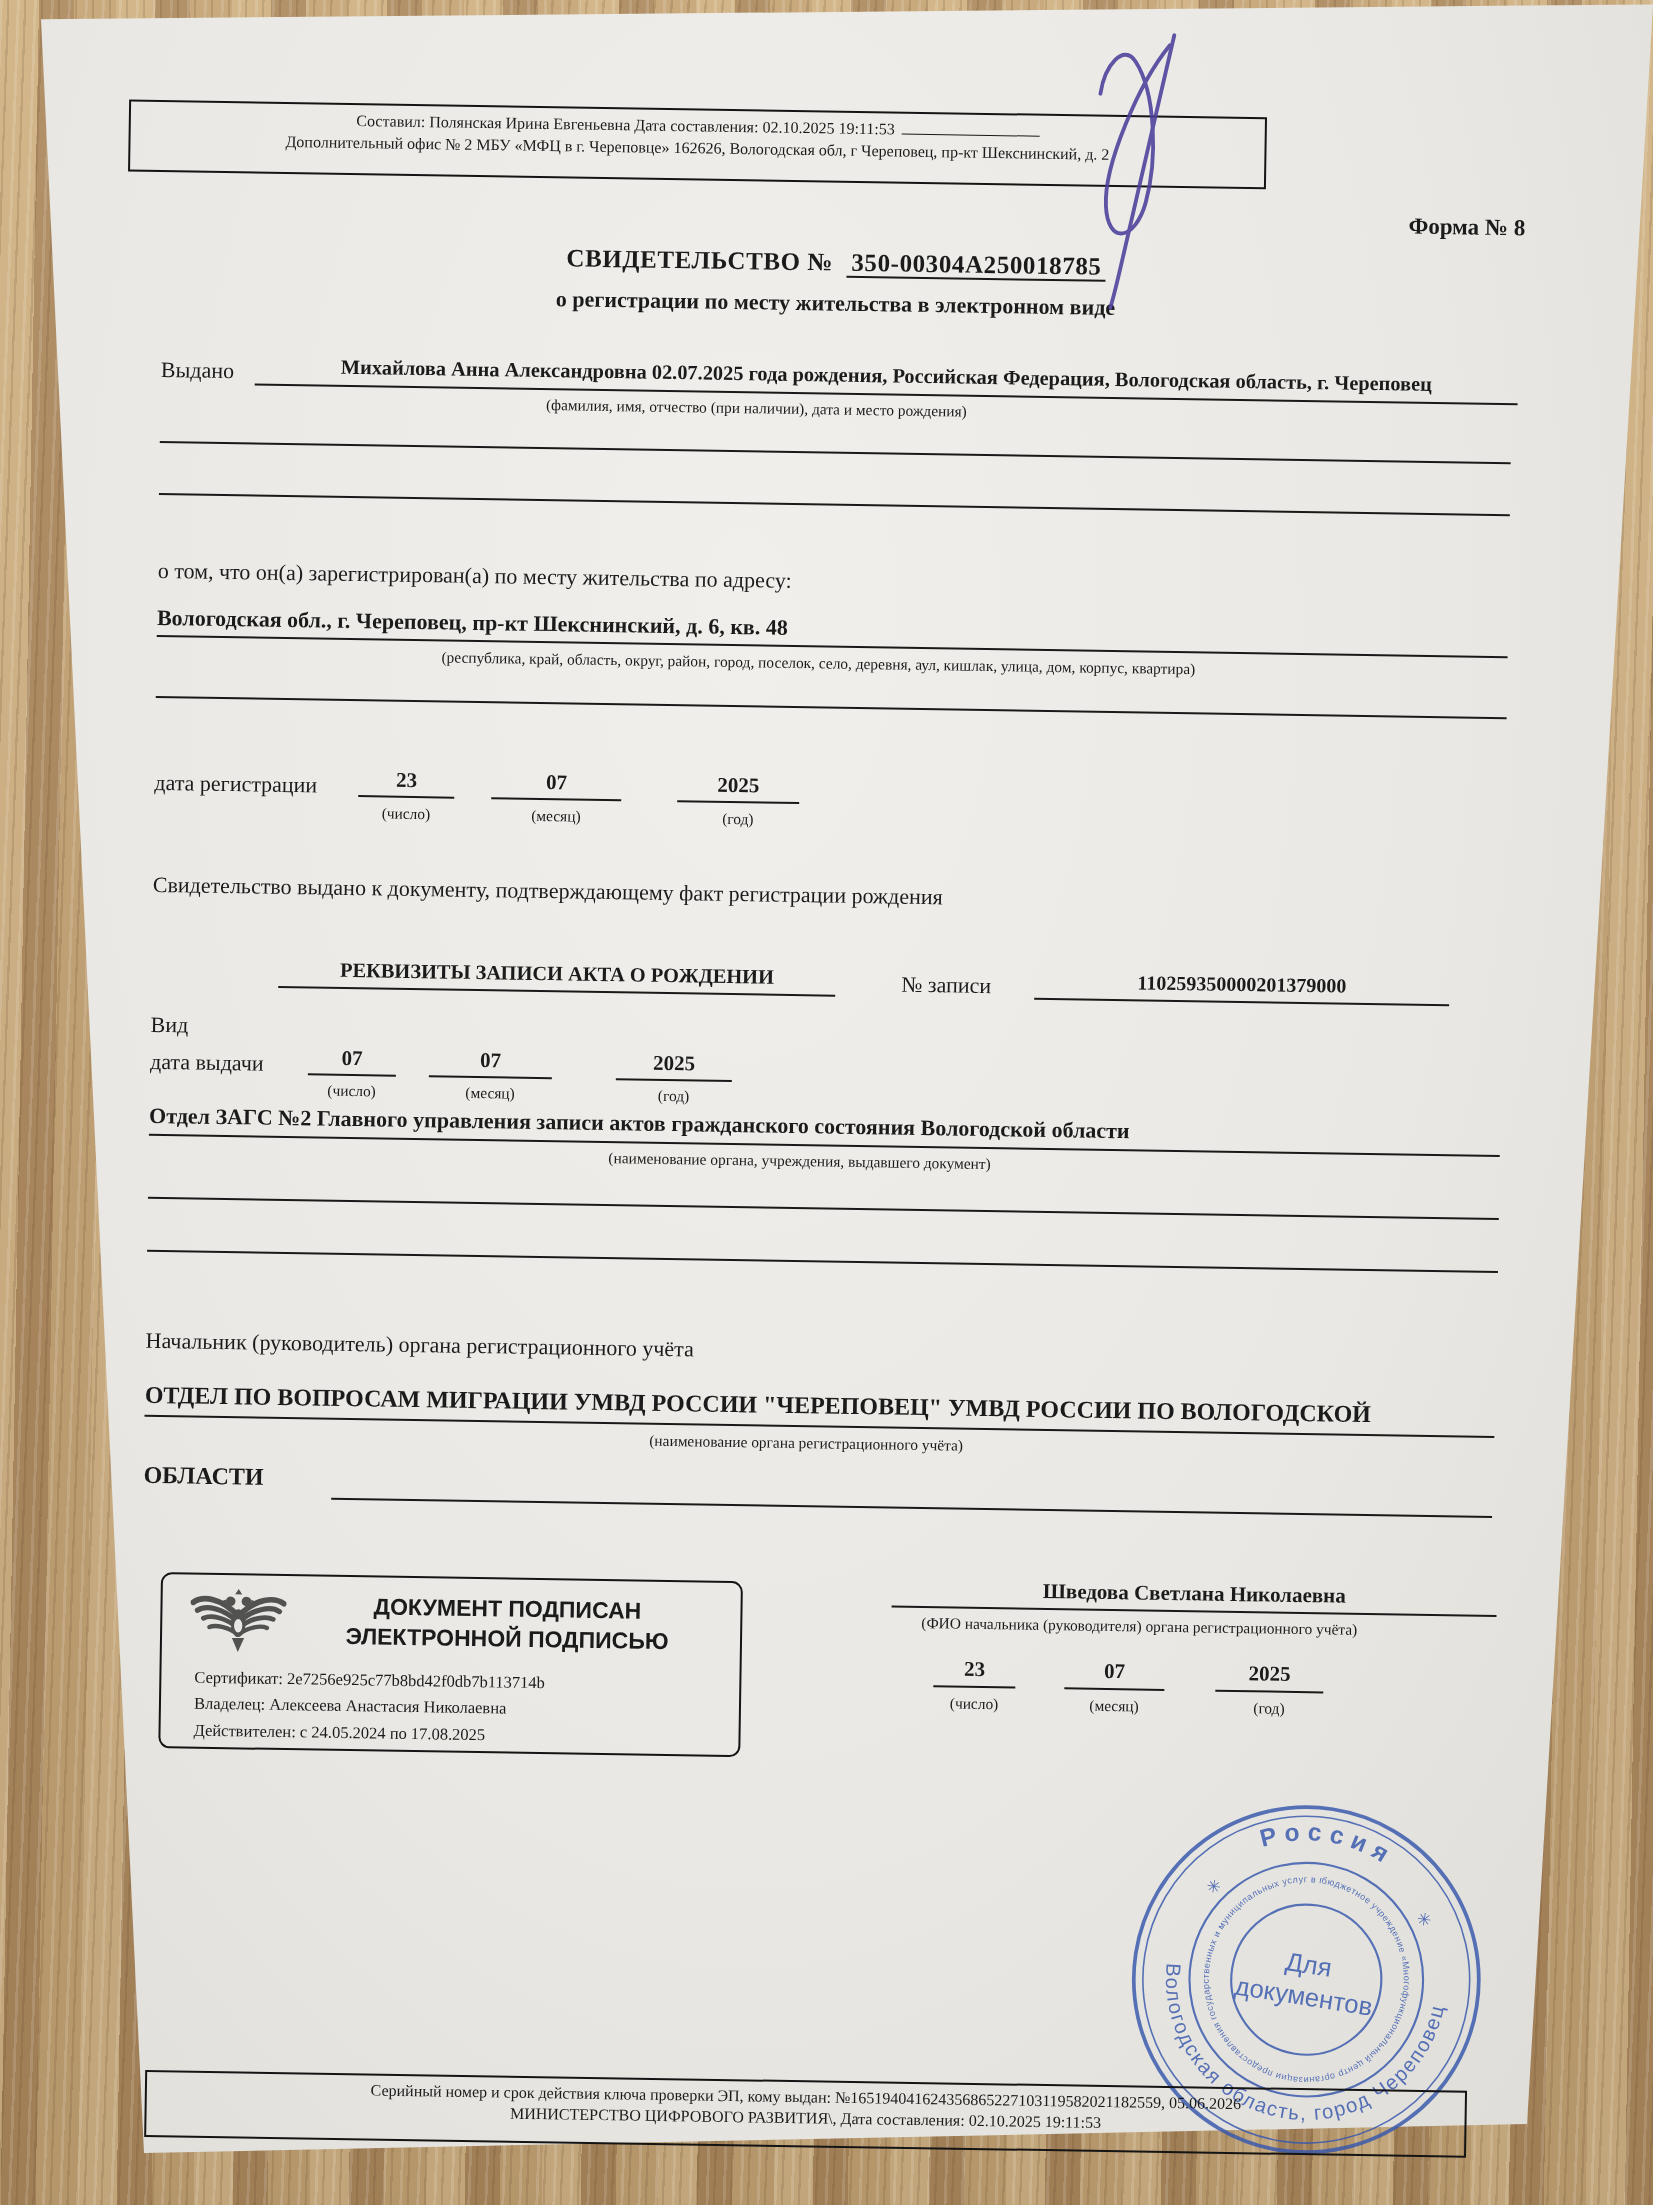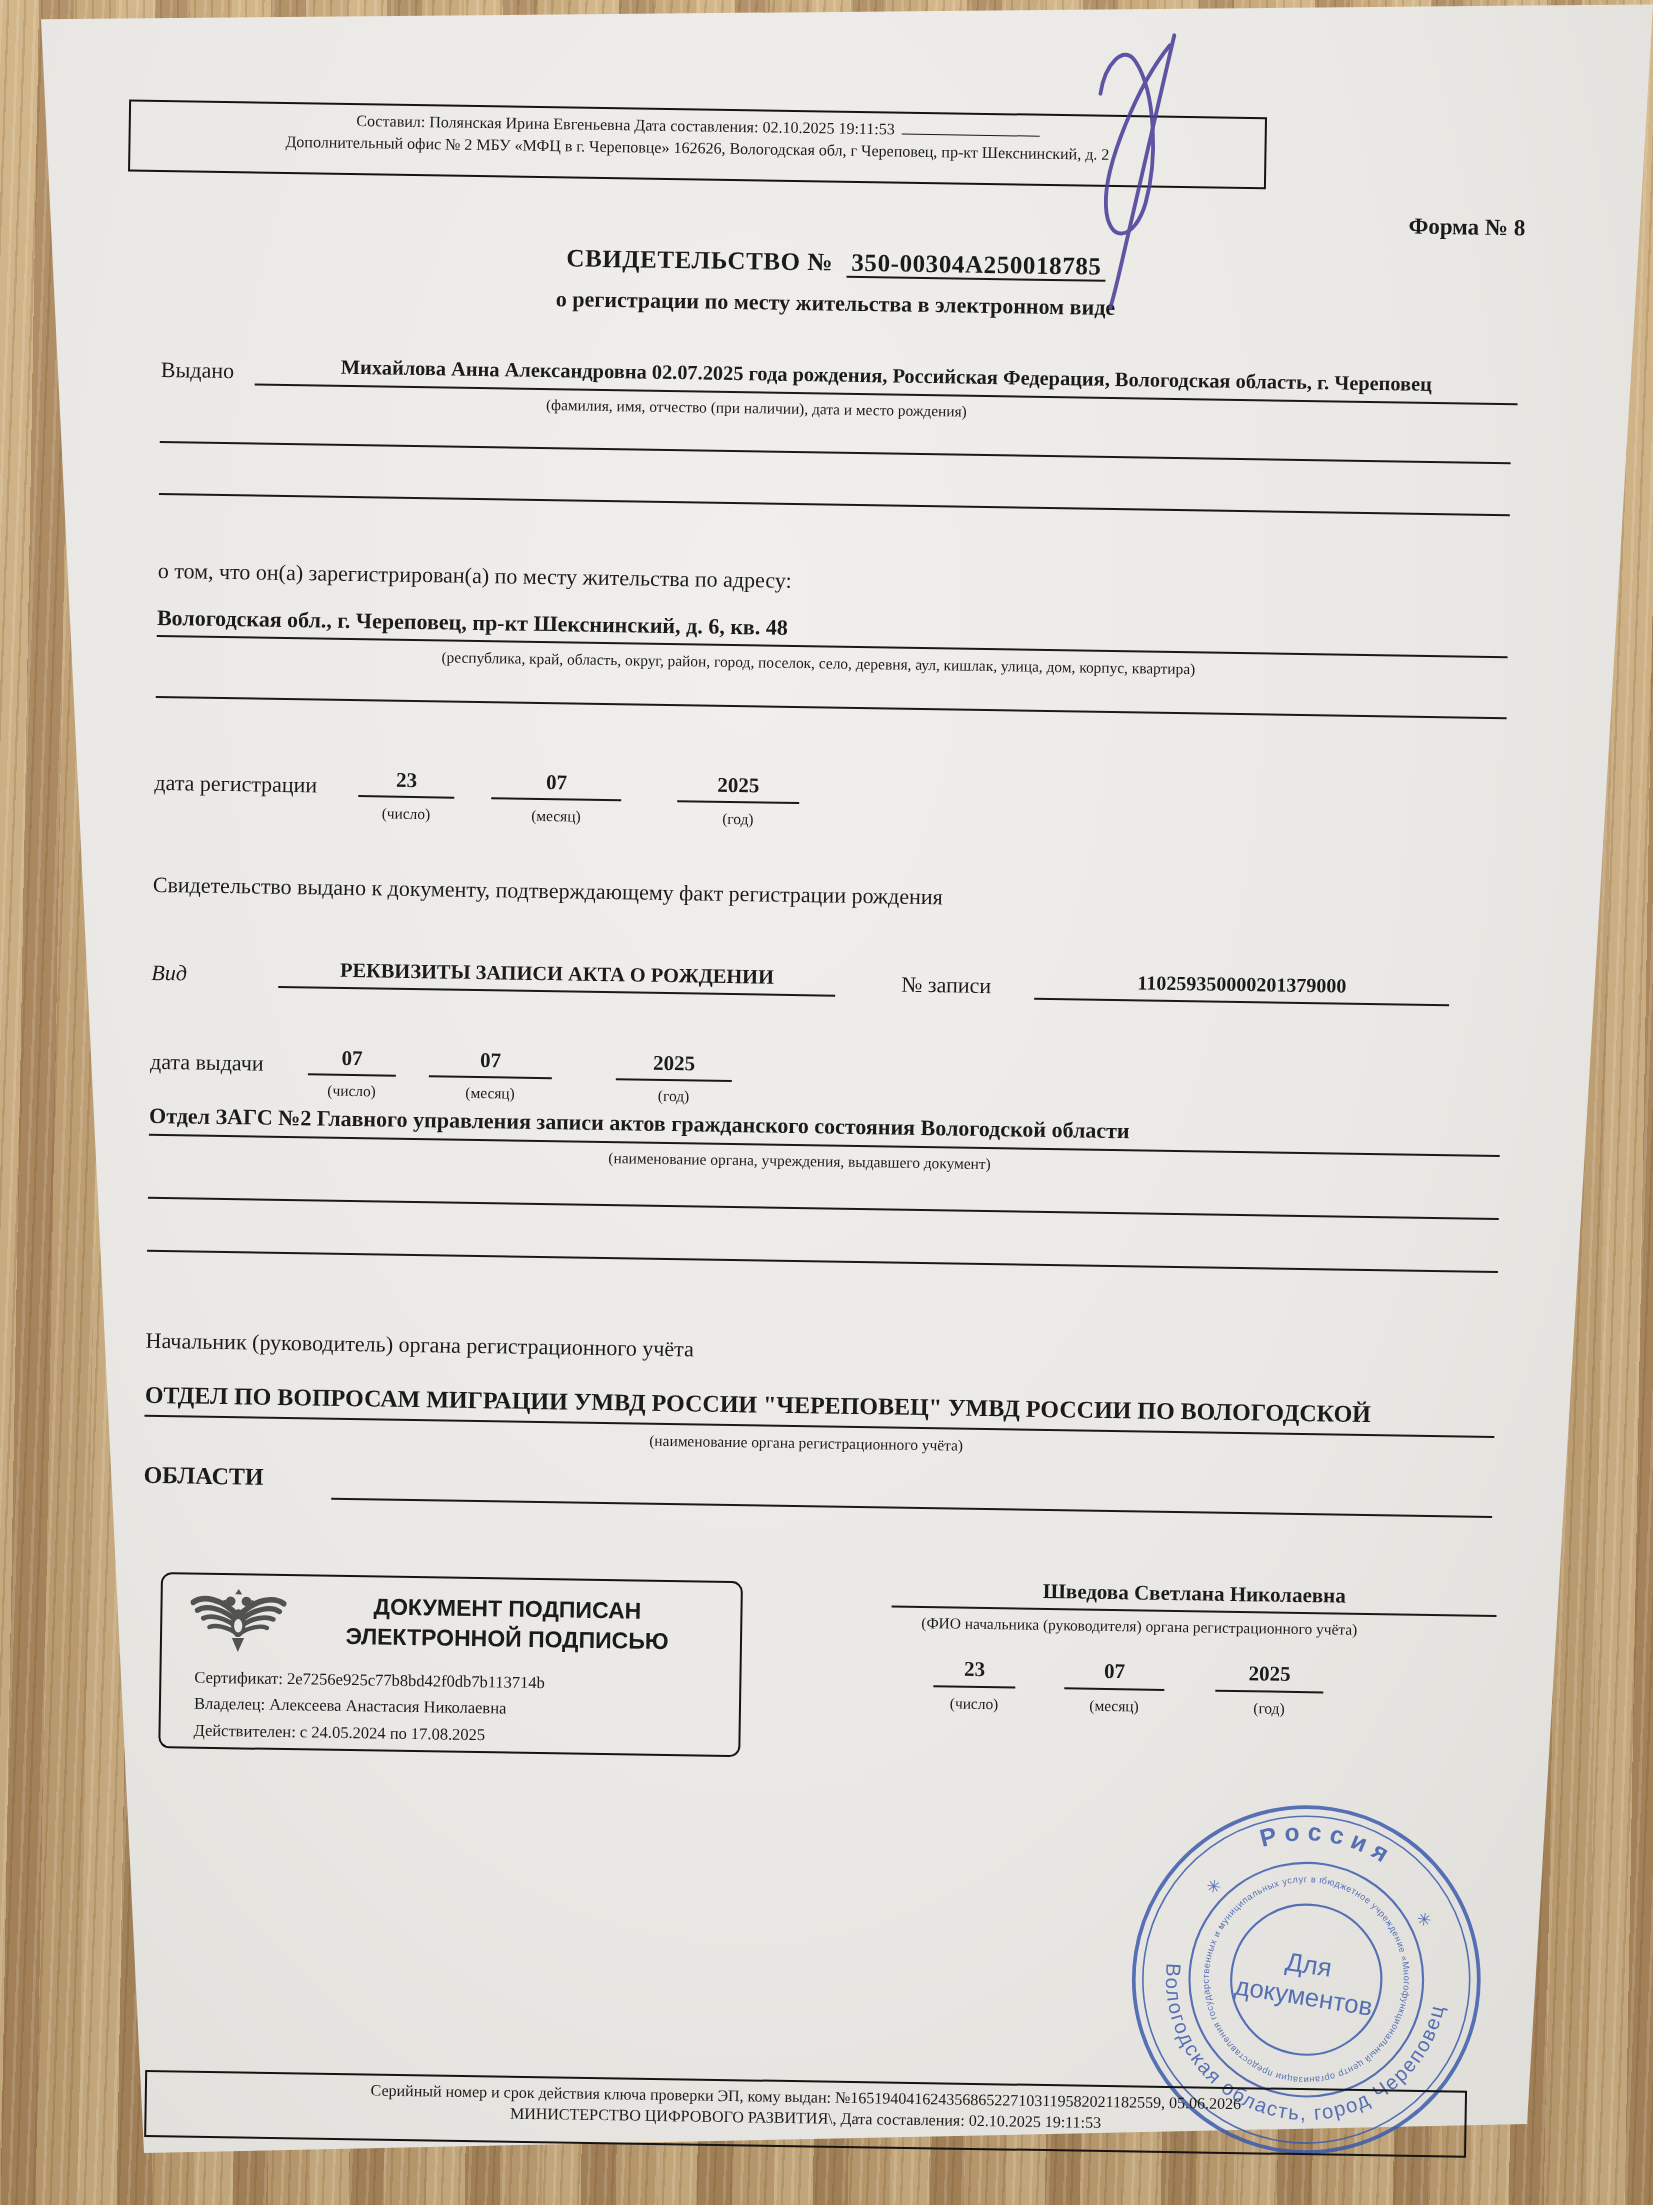--- a/index.html
+++ b/index.html
@@ -75,21 +75,21 @@
   <div class="abs" style="left:165px;top:770px;font-size:22px;">дата регистрации</div>
   <div class="field ctr b" style="left:369px;top:764px;width:96px;height:27.6px;font-size:21px;">23</div>
   <div class="datecap" style="left:369px;top:801px;width:96px;">(число)</div>
   <div class="field ctr b" style="left:502px;top:764px;width:130px;height:27.6px;font-size:21px;">07</div>
   <div class="datecap" style="left:502px;top:801px;width:130px;">(месяц)</div>
   <div class="field ctr b" style="left:688px;top:764px;width:122px;height:27.6px;font-size:21px;">2025</div>
   <div class="datecap" style="left:688px;top:801px;width:122px;">(год)</div>
 
   <div class="abs" style="left:165px;top:872px;font-size:22px;">Свидетельство выдано к документу, подтверждающему факт регистрации рождения</div>
 
-  <div class="abs" style="left:165px;top:960px;font-size:22px;font-style:italic;">Вид</div>
+  <div class="abs" style="left:165px;top:1012px;font-size:22px;">Вид</div>
   <div class="field ctr b" style="left:292px;top:956px;width:557px;height:27.6px;font-size:20.4px;">РЕКВИЗИТЫ ЗАПИСИ АКТА О РОЖДЕНИИ</div>
   <div class="abs" style="left:915px;top:960px;font-size:22px;">№ записи</div>
   <div class="field ctr b" style="left:1048px;top:956px;width:415px;height:27.6px;font-size:20px;">110259350000201379000</div>
 
   <div class="abs" style="left:165px;top:1049px;font-size:22px;">дата выдачи</div>
   <div class="field ctr b" style="left:323px;top:1043px;width:88px;height:27.6px;font-size:21px;">07</div>
   <div class="datecap" style="left:323px;top:1079px;width:88px;">(число)</div>
   <div class="field ctr b" style="left:444px;top:1043px;width:123px;height:27.6px;font-size:21px;">07</div>
   <div class="datecap" style="left:444px;top:1079px;width:123px;">(месяц)</div>
   <div class="field ctr b" style="left:631px;top:1043px;width:116px;height:27.6px;font-size:21px;">2025</div>

